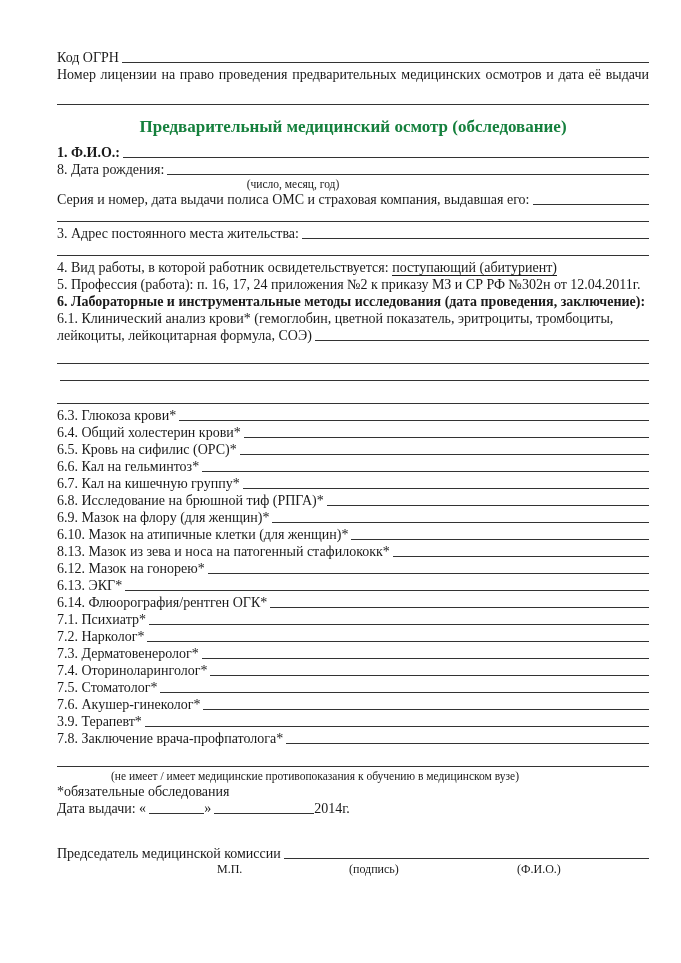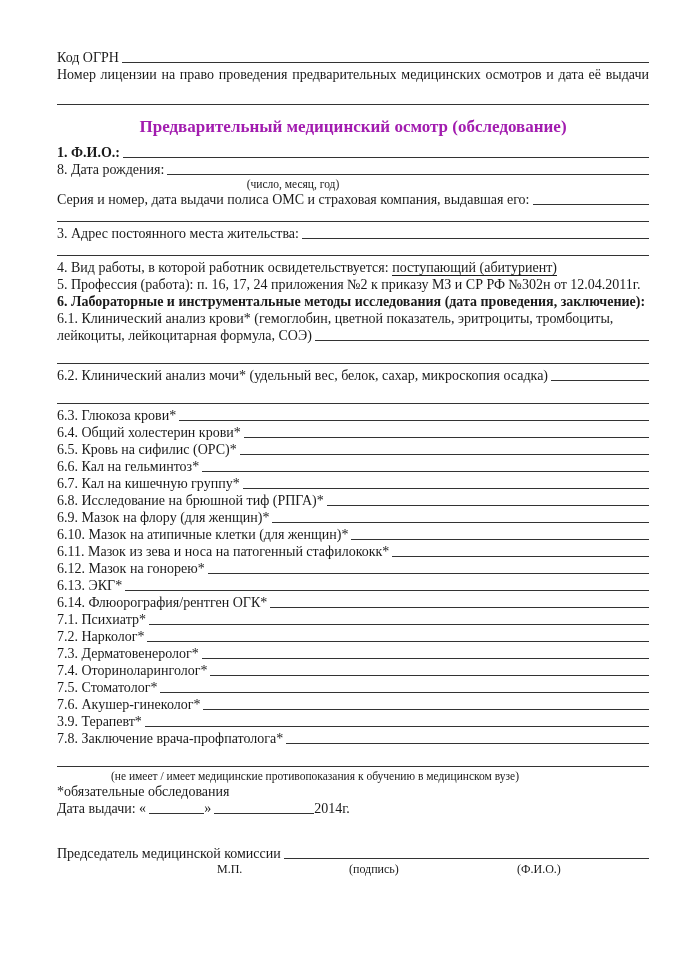--- a/index.html
+++ b/index.html
@@ -26,21 +26,21 @@
   .justify-line{
     line-height:17px;height:17px;
     text-align:justify;text-align-last:justify;
     white-space:normal;
   }
   .gap-full{margin-top:8px;}
   .gap-small{margin-top:6px;}
   h1.title{
     margin:8px 0 6px 0;
     font-size:17px;line-height:22px;
-    text-align:center;font-weight:bold;color:#a21caf;
+    text-align:center;font-weight:bold;color:#15803d;
   }
   .cap-offset1{transform:translateX(-60px);}
   .cap-offset2{transform:translateX(-38px);}
   .u-val{border-bottom:1px solid #1a1a1a;padding-bottom:0px;}
   .date-fill1{width:55px;flex:none;}
   .date-fill2{width:100px;flex:none;}
   .chair-gap{margin-top:28px;}
   .sig-caps{position:relative;height:16px;font-size:12px;line-height:14px;}
   .sig-caps .s1{position:absolute;left:160px;top:0;}
   .sig-caps .s2{position:absolute;left:292px;top:0;}
@@ -105,21 +105,20 @@
   <div class="textline">6.1. Клинический анализ крови* (гемоглобин, цветной показатель, эритроциты, тромбоциты,</div>
   <div class="row">
     <span class="lbl">лейкоциты, лейкоцитарная формула, СОЭ)</span>
     <span class="fill"></span>
   </div>
   <div class="row full gap-small">
     <span class="fill"></span>
   </div>
 
   <div class="row">
-    <span class="lbl">6.2. Клинический анализ мочи* (удельный вес, белок, сахар, микроскопия осадка)</span>
     <span class="fill"></span>
   </div>
   <div class="row full gap-small">
     <span class="fill"></span>
   </div>
 
   <div class="row">
     <span class="lbl">6.3. Глюкоза крови*</span>
     <span class="fill"></span>
   </div>
@@ -145,21 +144,21 @@
   </div>
   <div class="row">
     <span class="lbl">6.9. Мазок на флору (для женщин)*</span>
     <span class="fill"></span>
   </div>
   <div class="row">
     <span class="lbl">6.10. Мазок на атипичные клетки (для женщин)*</span>
     <span class="fill"></span>
   </div>
   <div class="row">
-    <span class="lbl">6.11. Мазок из зева и носа на патогенный стафилококк*</span>
+    <span class="lbl">8.13. Мазок из зева и носа на патогенный стафилококк*</span>
     <span class="fill"></span>
   </div>
   <div class="row">
     <span class="lbl">6.12. Мазок на гонорею*</span>
     <span class="fill"></span>
   </div>
   <div class="row">
     <span class="lbl">6.13. ЭКГ*</span>
     <span class="fill"></span>
   </div>

